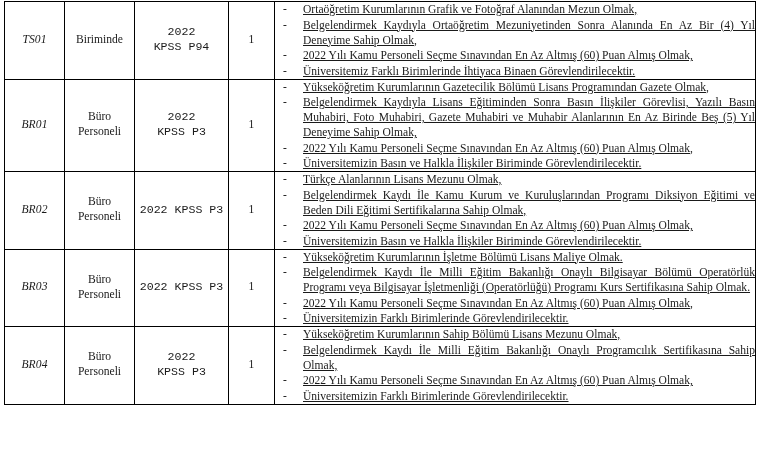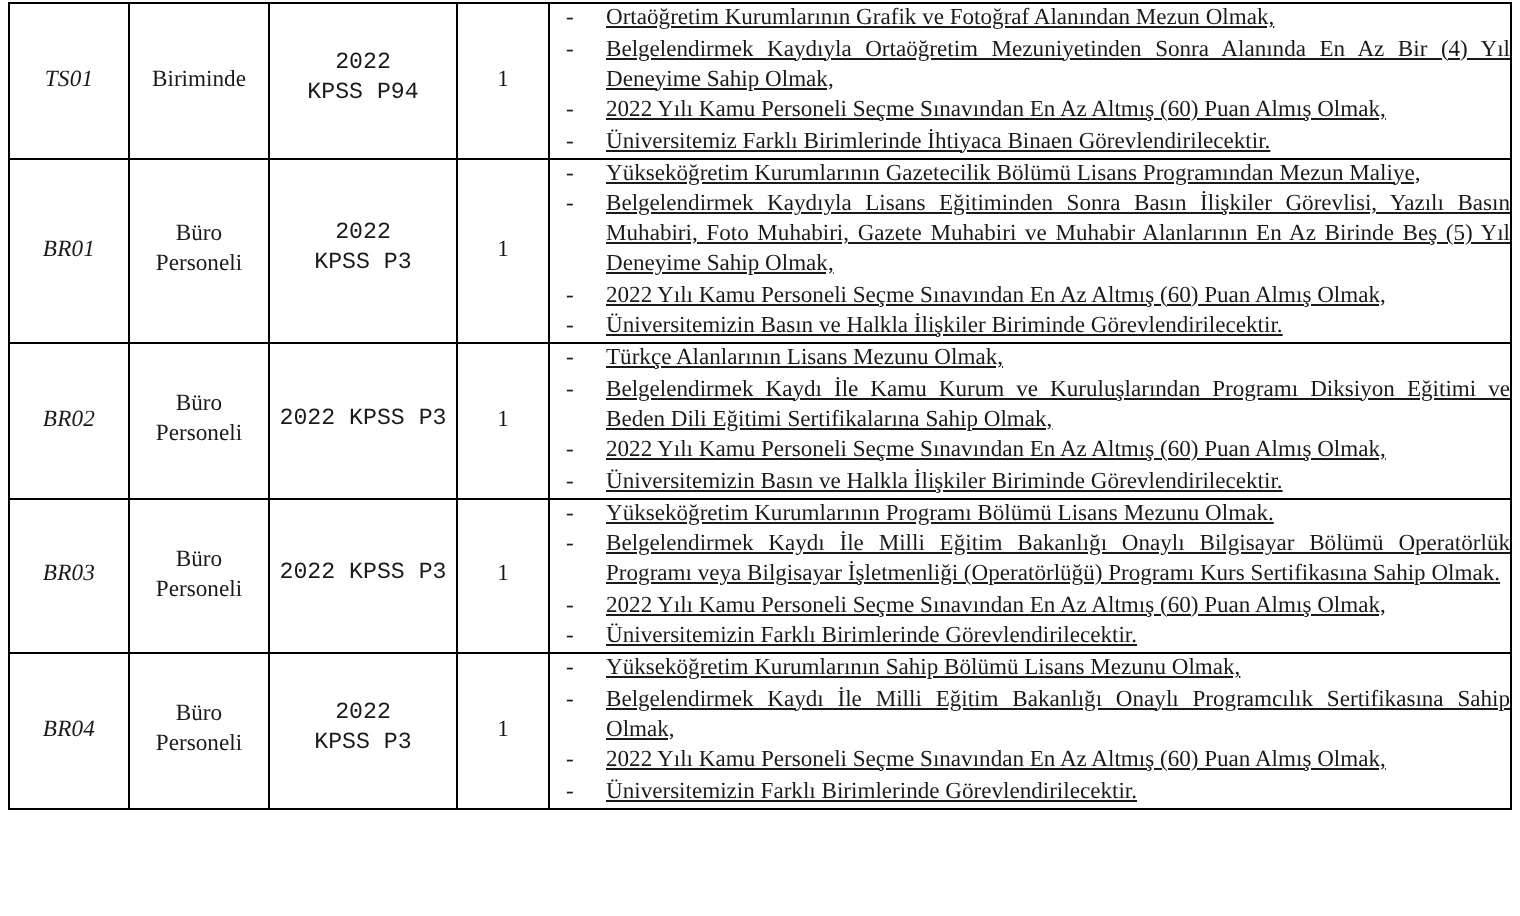--- a/index.html
+++ b/index.html
@@ -130,21 +130,21 @@
 
       <tr>
         <td class="cell-center cell-code multi-line">BR01</td>
         <td class="cell-center cell-title multi-line">Büro
 Personeli</td>
         <td class="cell-center cell-score multi-line">2022
 KPSS P3</td>
         <td class="cell-center cell-count">1</td>
         <td class="cell-reqs">
           <ul class="req-list">
-            <li><span class="txt">Yükseköğretim Kurumlarının Gazetecilik Bölümü Lisans Programından Mezun Maliye,</span></li>
+            <li><span class="txt">Yükseköğretim Kurumlarının Gazetecilik Bölümü Lisans Programından Gazete Olmak,</span></li>
             <li><span class="txt">Belgelendirmek Kaydıyla Lisans Eğitiminden Sonra Basın İlişkiler Görevlisi, Yazılı Basın Muhabiri, Foto Muhabiri, Gazete Muhabiri ve Muhabir Alanlarının En Az Birinde Beş (5) Yıl Deneyime Sahip Olmak,</span></li>
             <li><span class="txt">2022 Yılı Kamu Personeli Seçme Sınavından En Az Altmış (60) Puan Almış Olmak,</span></li>
             <li><span class="txt">Üniversitemizin Basın ve Halkla İlişkiler Biriminde Görevlendirilecektir.</span></li>
           </ul>
         </td>
       </tr>
 
       <tr>
         <td class="cell-center cell-code multi-line">BR02</td>
         <td class="cell-center cell-title multi-line">Büro
@@ -162,21 +162,21 @@
       </tr>
 
       <tr>
         <td class="cell-center cell-code multi-line">BR03</td>
         <td class="cell-center cell-title multi-line">Büro
 Personeli</td>
         <td class="cell-center cell-score multi-line">2022 KPSS P3</td>
         <td class="cell-center cell-count">1</td>
         <td class="cell-reqs">
           <ul class="req-list">
-            <li><span class="txt">Yükseköğretim Kurumlarının Programı Bölümü Lisans Mezunu Olmak.</span></li>
+            <li><span class="txt">Yükseköğretim Kurumlarının İşletme Bölümü Lisans Maliye Olmak.</span></li>
             <li><span class="txt">Belgelendirmek Kaydı İle Milli Eğitim Bakanlığı Onaylı Bilgisayar Bölümü Operatörlük Programı veya Bilgisayar İşletmenliği (Operatörlüğü) Programı Kurs Sertifikasına Sahip Olmak.</span></li>
             <li><span class="txt">2022 Yılı Kamu Personeli Seçme Sınavından En Az Altmış (60) Puan Almış Olmak,</span></li>
             <li><span class="txt">Üniversitemizin Farklı Birimlerinde Görevlendirilecektir.</span></li>
           </ul>
         </td>
       </tr>
 
       <tr>
         <td class="cell-center cell-code multi-line">BR04</td>
         <td class="cell-center cell-title multi-line">Büro

